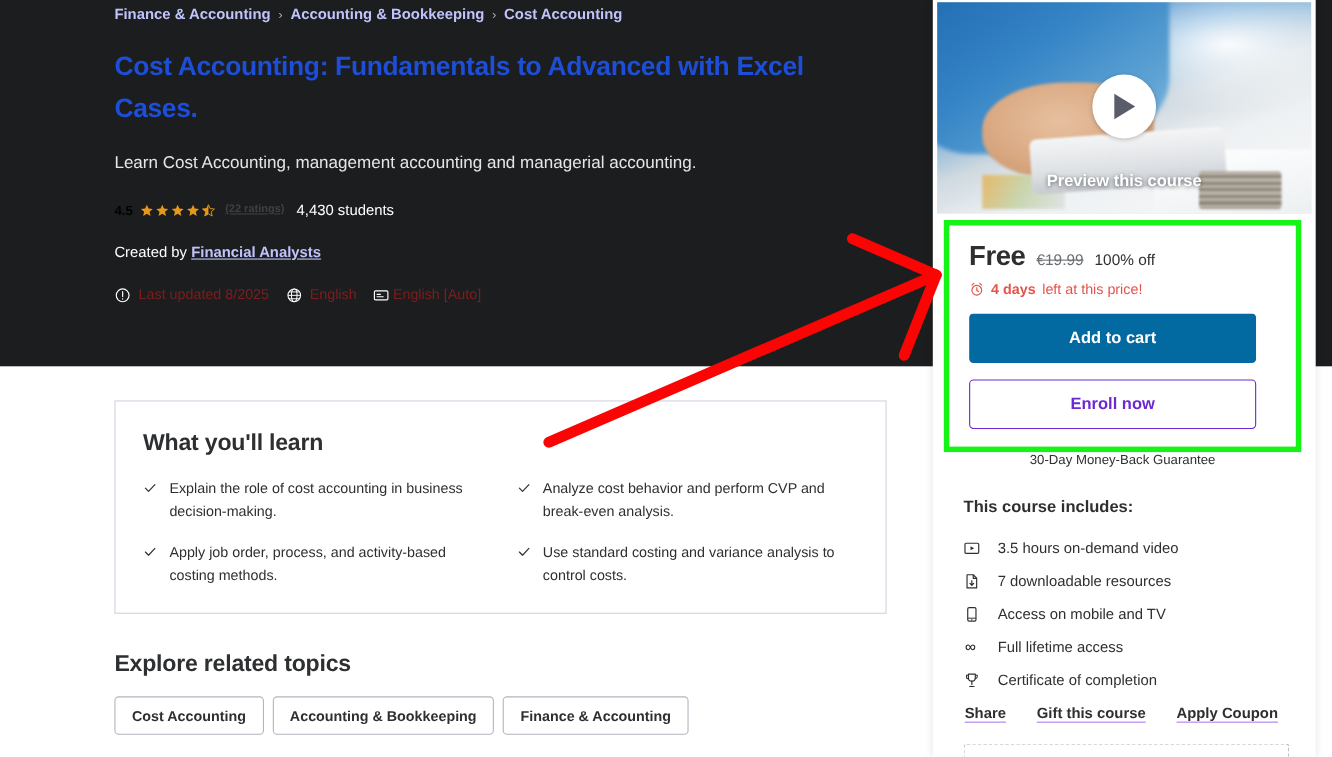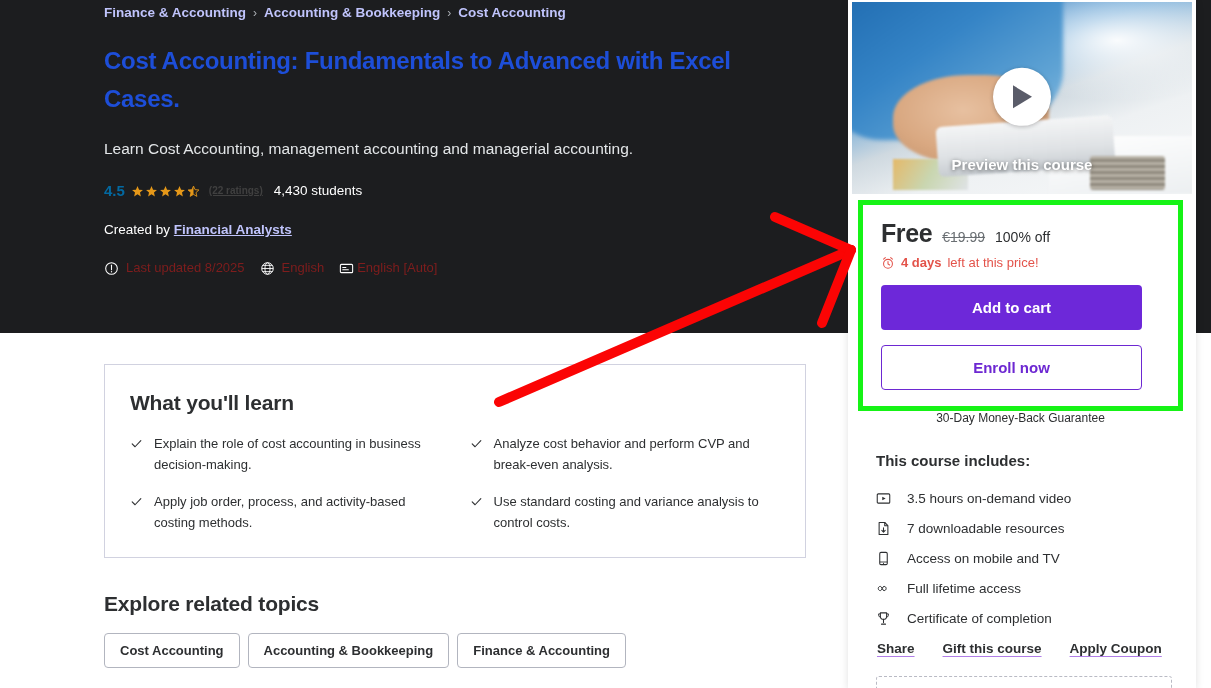--- a/index.html
+++ b/index.html
@@ -64,23 +64,23 @@
   }
   .rating-row {
     margin-top: 22px;
     display: flex; align-items: center;
     gap: 6px;
     font-size: 13.5px;
     color: #ffffff;
     line-height: 18px;
   }
   .rating-num {
-    color: #0369a1;
-    font-weight: 700;
-    font-size: 15px;
+    color: #000000;
+    font-weight: 700;
+    font-size: 12px;
   }
   .stars { display: inline-flex; gap: 1px; align-items: center; }
   .star { width: 13px; height: 13px; display: block; }
   .ratings-link {
     color: #404040;
     text-decoration: underline;
     font-weight: 700;
     font-size: 10px;
     margin-left: 3px;
   }
@@ -289,21 +289,21 @@
     margin-top: 15px;
     padding: 13px 8px;
     font-size: 15px;
     font-weight: 700;
     text-align: center;
     border-radius: 4px;
     cursor: pointer;
     border: 1px solid transparent;
     font-family: "Liberation Sans", sans-serif;
   }
-  .btn-primary { background: #6d28d9; color: #ffffff; }
+  .btn-primary { background: #0369a1; color: #ffffff; }
   .btn-secondary { background: #ffffff; color: #6d28d2; border: 1px solid #6d28d2; }
   .guarantee {
     position: absolute;
     left: 10px; top: 411px;
     width: 325px;
     text-align: center;
     font-size: 12px;
     color: #2d2f31;
   }
 

